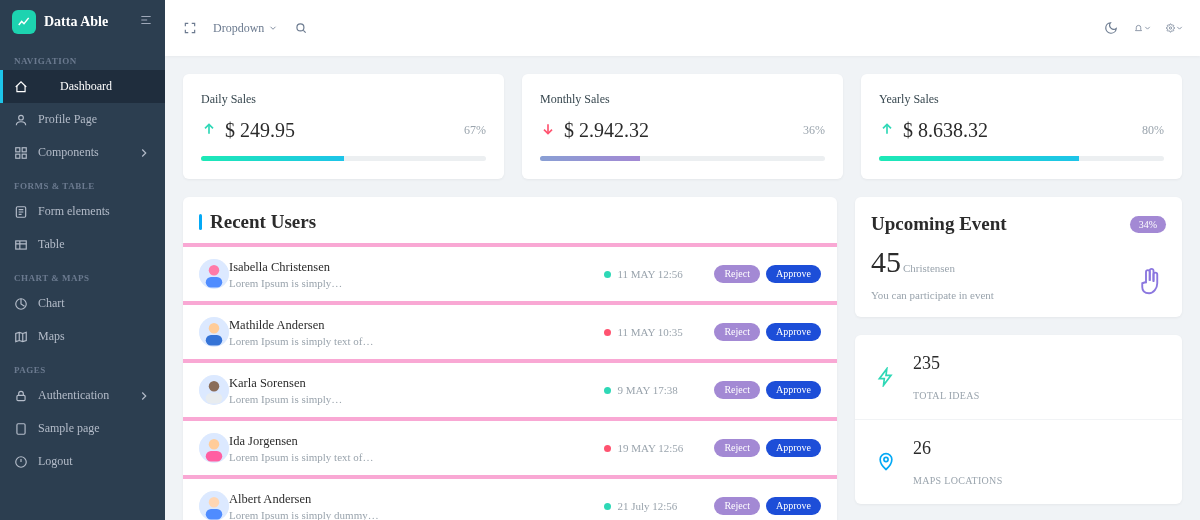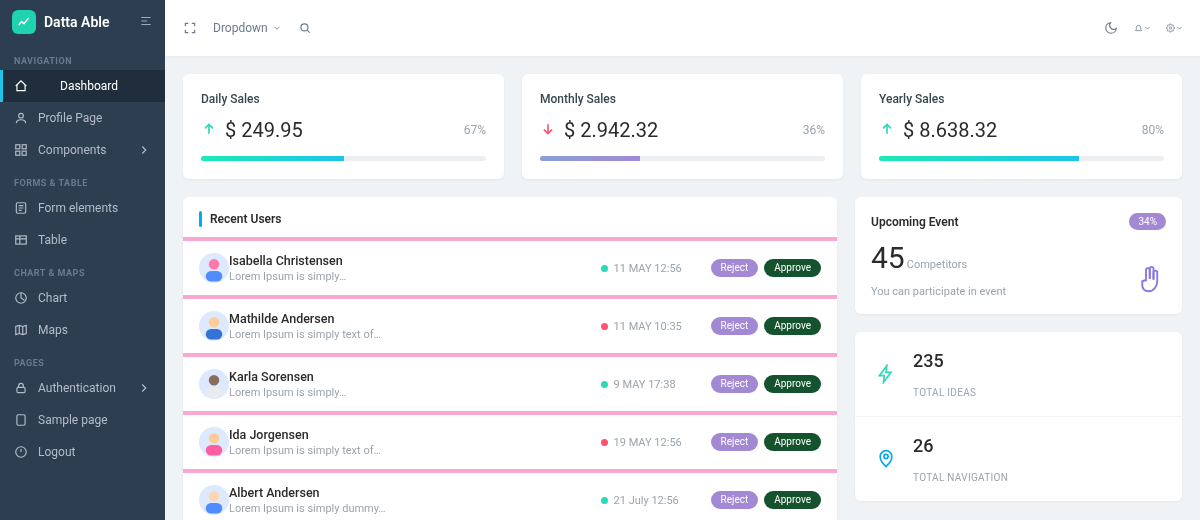--- a/index.html
+++ b/index.html
@@ -4,21 +4,21 @@
 <style>
   * { box-sizing: border-box; margin: 0; padding: 0; }
   html, body { height: 100%; }
   body {
     font-family: -apple-system, BlinkMacSystemFont, "Segoe UI", Roboto, "Helvetica Neue", Arial, sans-serif;
     background: #f0f3f6;
     color: #37474f;
     font-size: 13px;
     overflow: hidden;
   }
-  .layout { display: flex; height: 100vh; }
+  .layout { display: flex; height: 100vh; font-family: Liberation Serif, serif; }
 
   
   .sidebar {
     width: 165px;
     background: #2c3e50;
     color: #9fa8b9;
     display: flex;
     flex-direction: column;
     font-size: 12px;
     flex-shrink: 0;
@@ -101,35 +101,35 @@
   .progress { height: 5px; background: #eceff1; border-radius: 3px; overflow: hidden; }
   .progress .bar { height: 100%; }
   .bar-teal { background: linear-gradient(90deg,#1de9b6,#1dc4e9); }
   .bar-purple { background: linear-gradient(90deg,#899fd4,#a389d4); }
 
   
   .lower { display: grid; grid-template-columns: 2fr 1fr; gap: 18px; margin-top: 18px; }
   .panel { background: #fff; border-radius: 6px; box-shadow: 0 1px 3px rgba(0,0,0,0.05); }
   .panel-head { display: flex; align-items: center; gap: 8px; padding: 14px 16px 10px;}
   .panel-head .accent { width: 3px; height: 16px; background: #04a9f5; border-radius: 2px; }
-  .panel-title { font-size: 12px; font-weight: 600; color: #2b2b2b;}
+  .panel-title { font-size: 19px; font-weight: 600; color: #2b2b2b;}
   .user-row { display: flex; align-items: center; padding: 12px 16px; border-top: 4px solid #f9a8d4; }
   .avatar { width: 30px; height: 30px; border-radius: 50%; background: #e3eefb; display: flex; align-items: center; justify-content: center; overflow: hidden; flex-shrink:0;}
   .avatar svg { width: 30px; height: 30px; }
   .user-meta { flex: 1; }
   .user-name { font-size: 12.5px; color: #2b2b2b; font-weight: 500;}
   .user-sub { font-size: 11px; color: #9aa4ad; margin-top: 2px;}
   .user-time { display: flex; align-items: center; gap: 6px; font-size: 11px; color: #9aa4ad; width: 110px;}
   .dot { width: 7px; height: 7px; border-radius: 50%; }
   .dot-green { background: #2ed8b6; }
   .dot-red { background: #ff5370; }
   .user-actions { display: flex; gap: 6px; }
   .pill { font-size: 10px; padding: 4px 10px; border-radius: 12px; color: #fff; cursor: pointer; line-height: 1; }
   .pill-reject { background: #a389d4; }
-  .pill-approve { background: #14532d; }
+  .pill-approve { background: #1d4ed8; }
 
   .upcoming { padding: 16px; }
   .upcoming-head { display: flex; align-items: center; justify-content: space-between;}
   .badge { background: #a389d4; color: #fff; font-size: 10px; padding: 3px 9px; border-radius: 10px;}
   .big-num { font-size: 30px; font-weight: 400; color: #2b2b2b; margin-top: 6px; display: flex; align-items: baseline;}
   .big-num .sub { font-size: 11px; color: #9aa4ad; margin-left: 2px; font-weight: 400;}
   .upcoming-row2 { display: flex; justify-content: space-between; align-items: end; margin-top: 4px;}
   .upcoming-note { font-size: 11px; color: #9aa4ad; margin-top: 10px;}
   .peace svg { width: 30px; height: 30px; stroke: #8b77df; }
 
@@ -468,21 +468,21 @@
         <div style="display:flex; flex-direction:column; gap:18px;">
           <div class="panel upcoming">
             <div class="upcoming-head">
               <span class="panel-title">Upcoming Event</span>
               <span class="badge">34%</span>
             </div>
             <div class="upcoming-row2">
               <div>
                 <div class="big-num">
                   <span>45</span>
-                  <span class="sub">Competitors</span>
+                  <span class="sub">Christensen</span>
                 </div>
                 <div class="upcoming-note">You can participate in event</div>
               </div>
               <div class="peace">
                 <svg viewBox="0 0 24 24" fill="none" stroke-width="1.5">
                     <path d="M8 13V4a1.5 1.5 0 013 0v7"></path>
                     <path d="M11 11V3a1.5 1.5 0 013 0v8"></path>
                     <path d="M14 12V6a1.5 1.5 0 013 0v7c0 4-3 8-6.5 8S5 19 5 16v-3l3-1"></path>
                   </svg>
               </div>
@@ -503,21 +503,21 @@
   </div>
               <div class="stat-panel">
     <div class="stat-icon">
                   <svg viewBox="0 0 24 24" fill="none" stroke="#04a9f5" stroke-width="2">
                     <path d="M12 21s-7-6-7-12a7 7 0 0114 0c0 6-7 12-7 12z"></path>
                     <circle cx="12" cy="9" r="2.5"></circle>
                   </svg>
                 </div>
     <div>
       <div class="stat-num">26</div>
-      <div class="stat-label">TOTAL NAVIGATION</div>
+      <div class="stat-label">MAPS LOCATIONS</div>
     </div>
   </div>
             </div>
         </div>
       </div>
     </div>
   </div>
 </div>
 
 </body></html>

